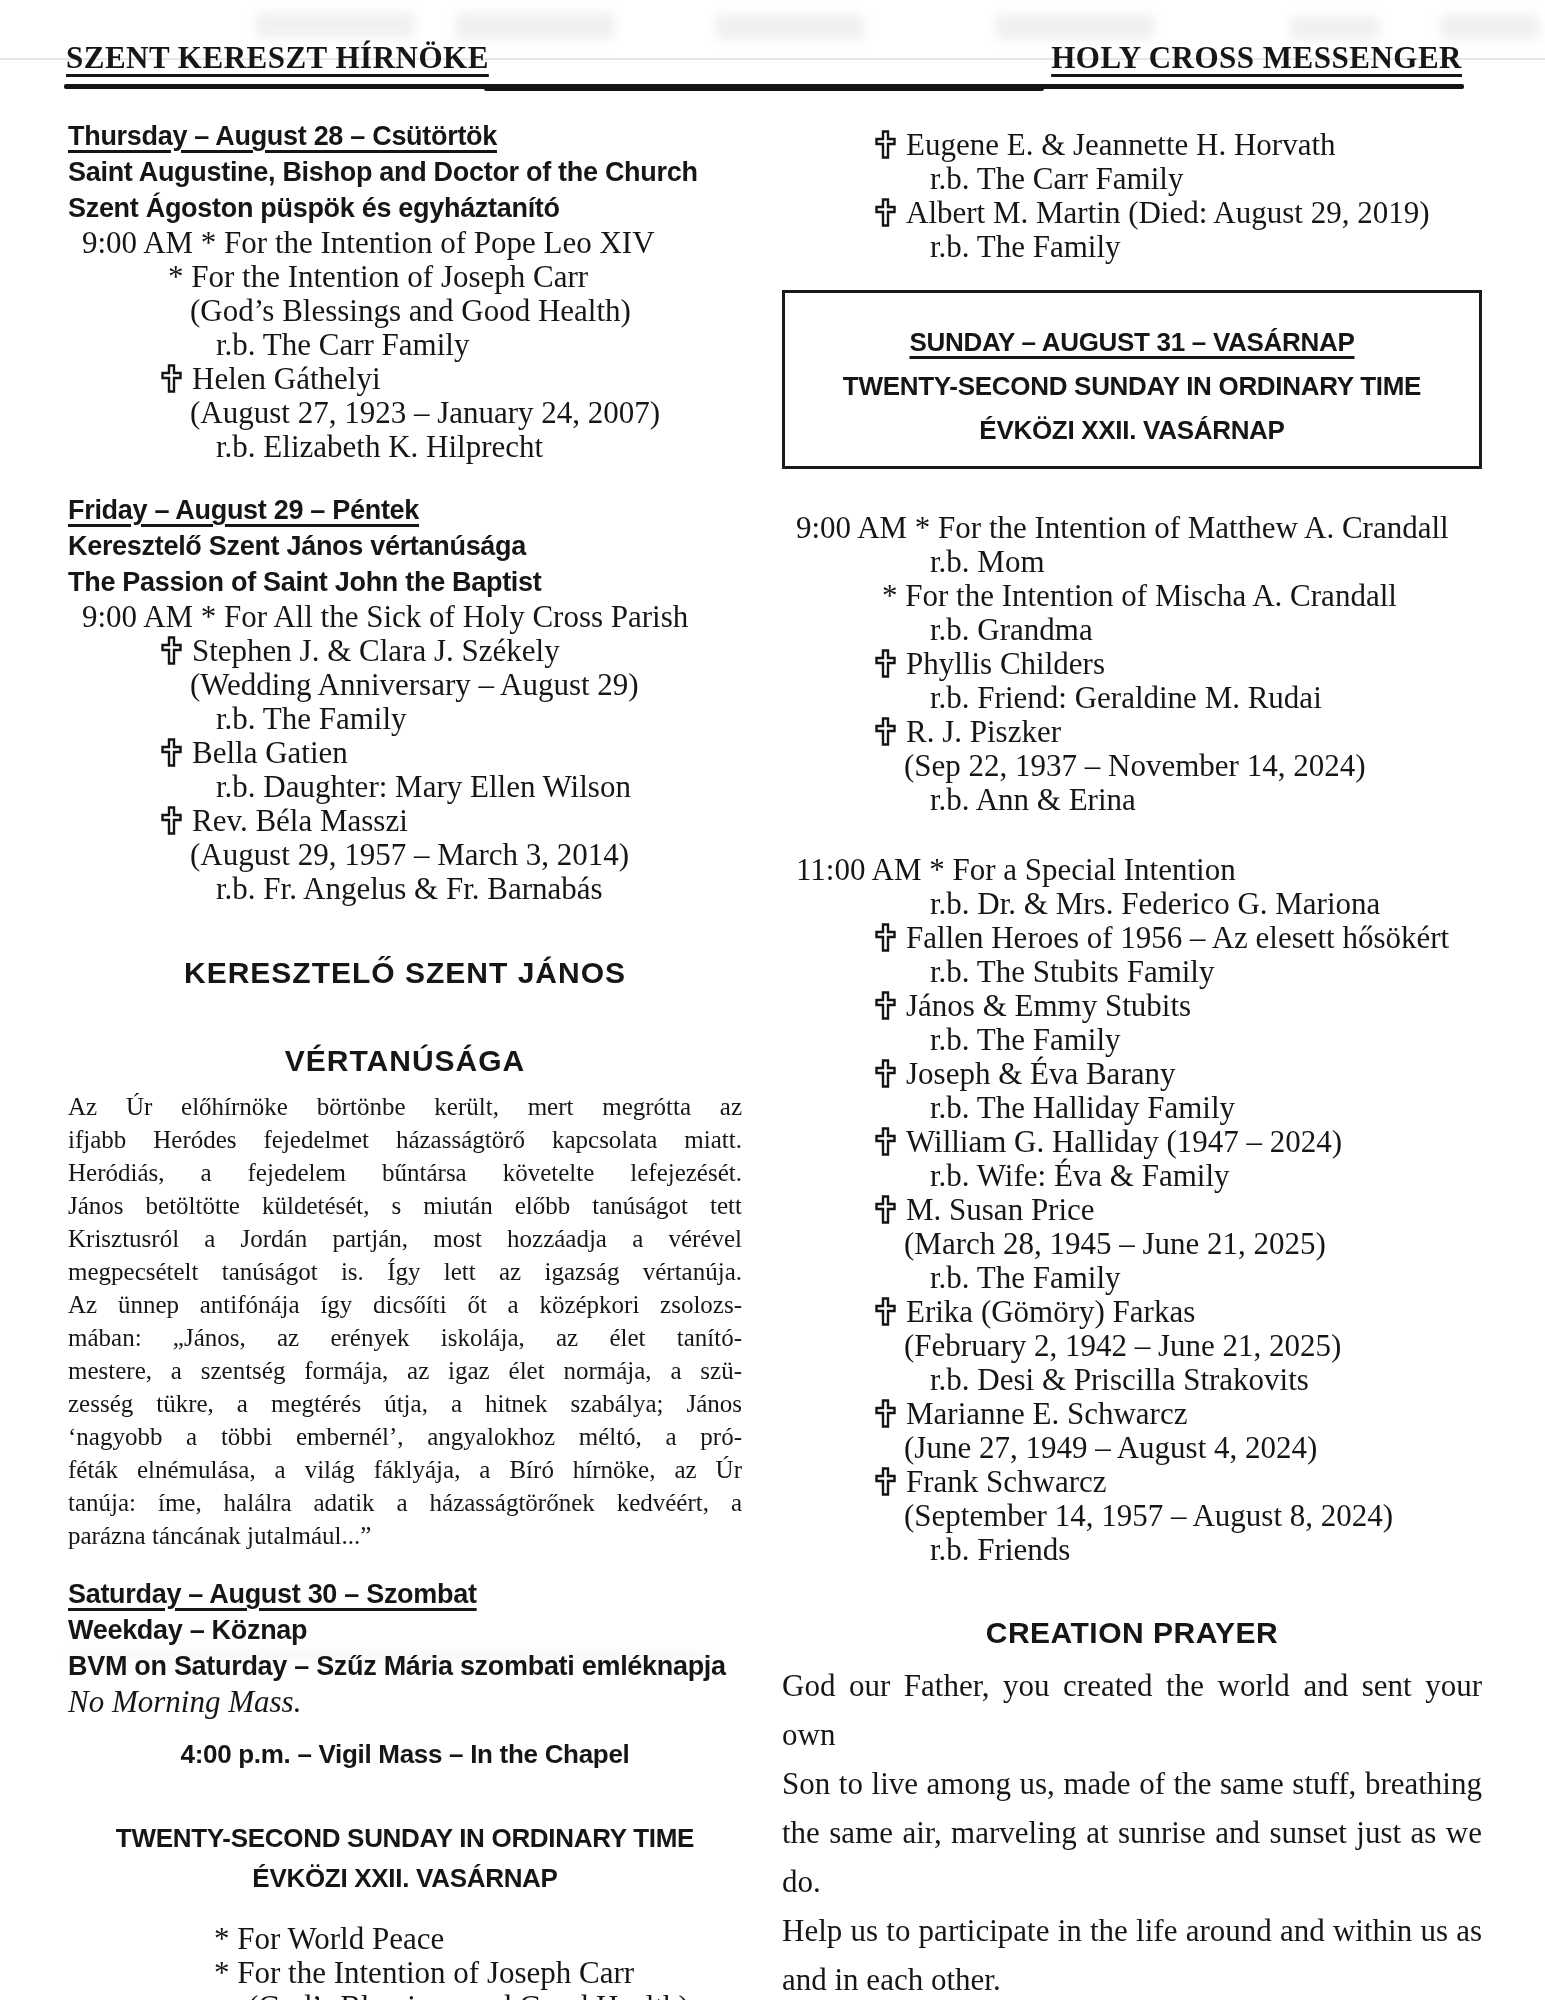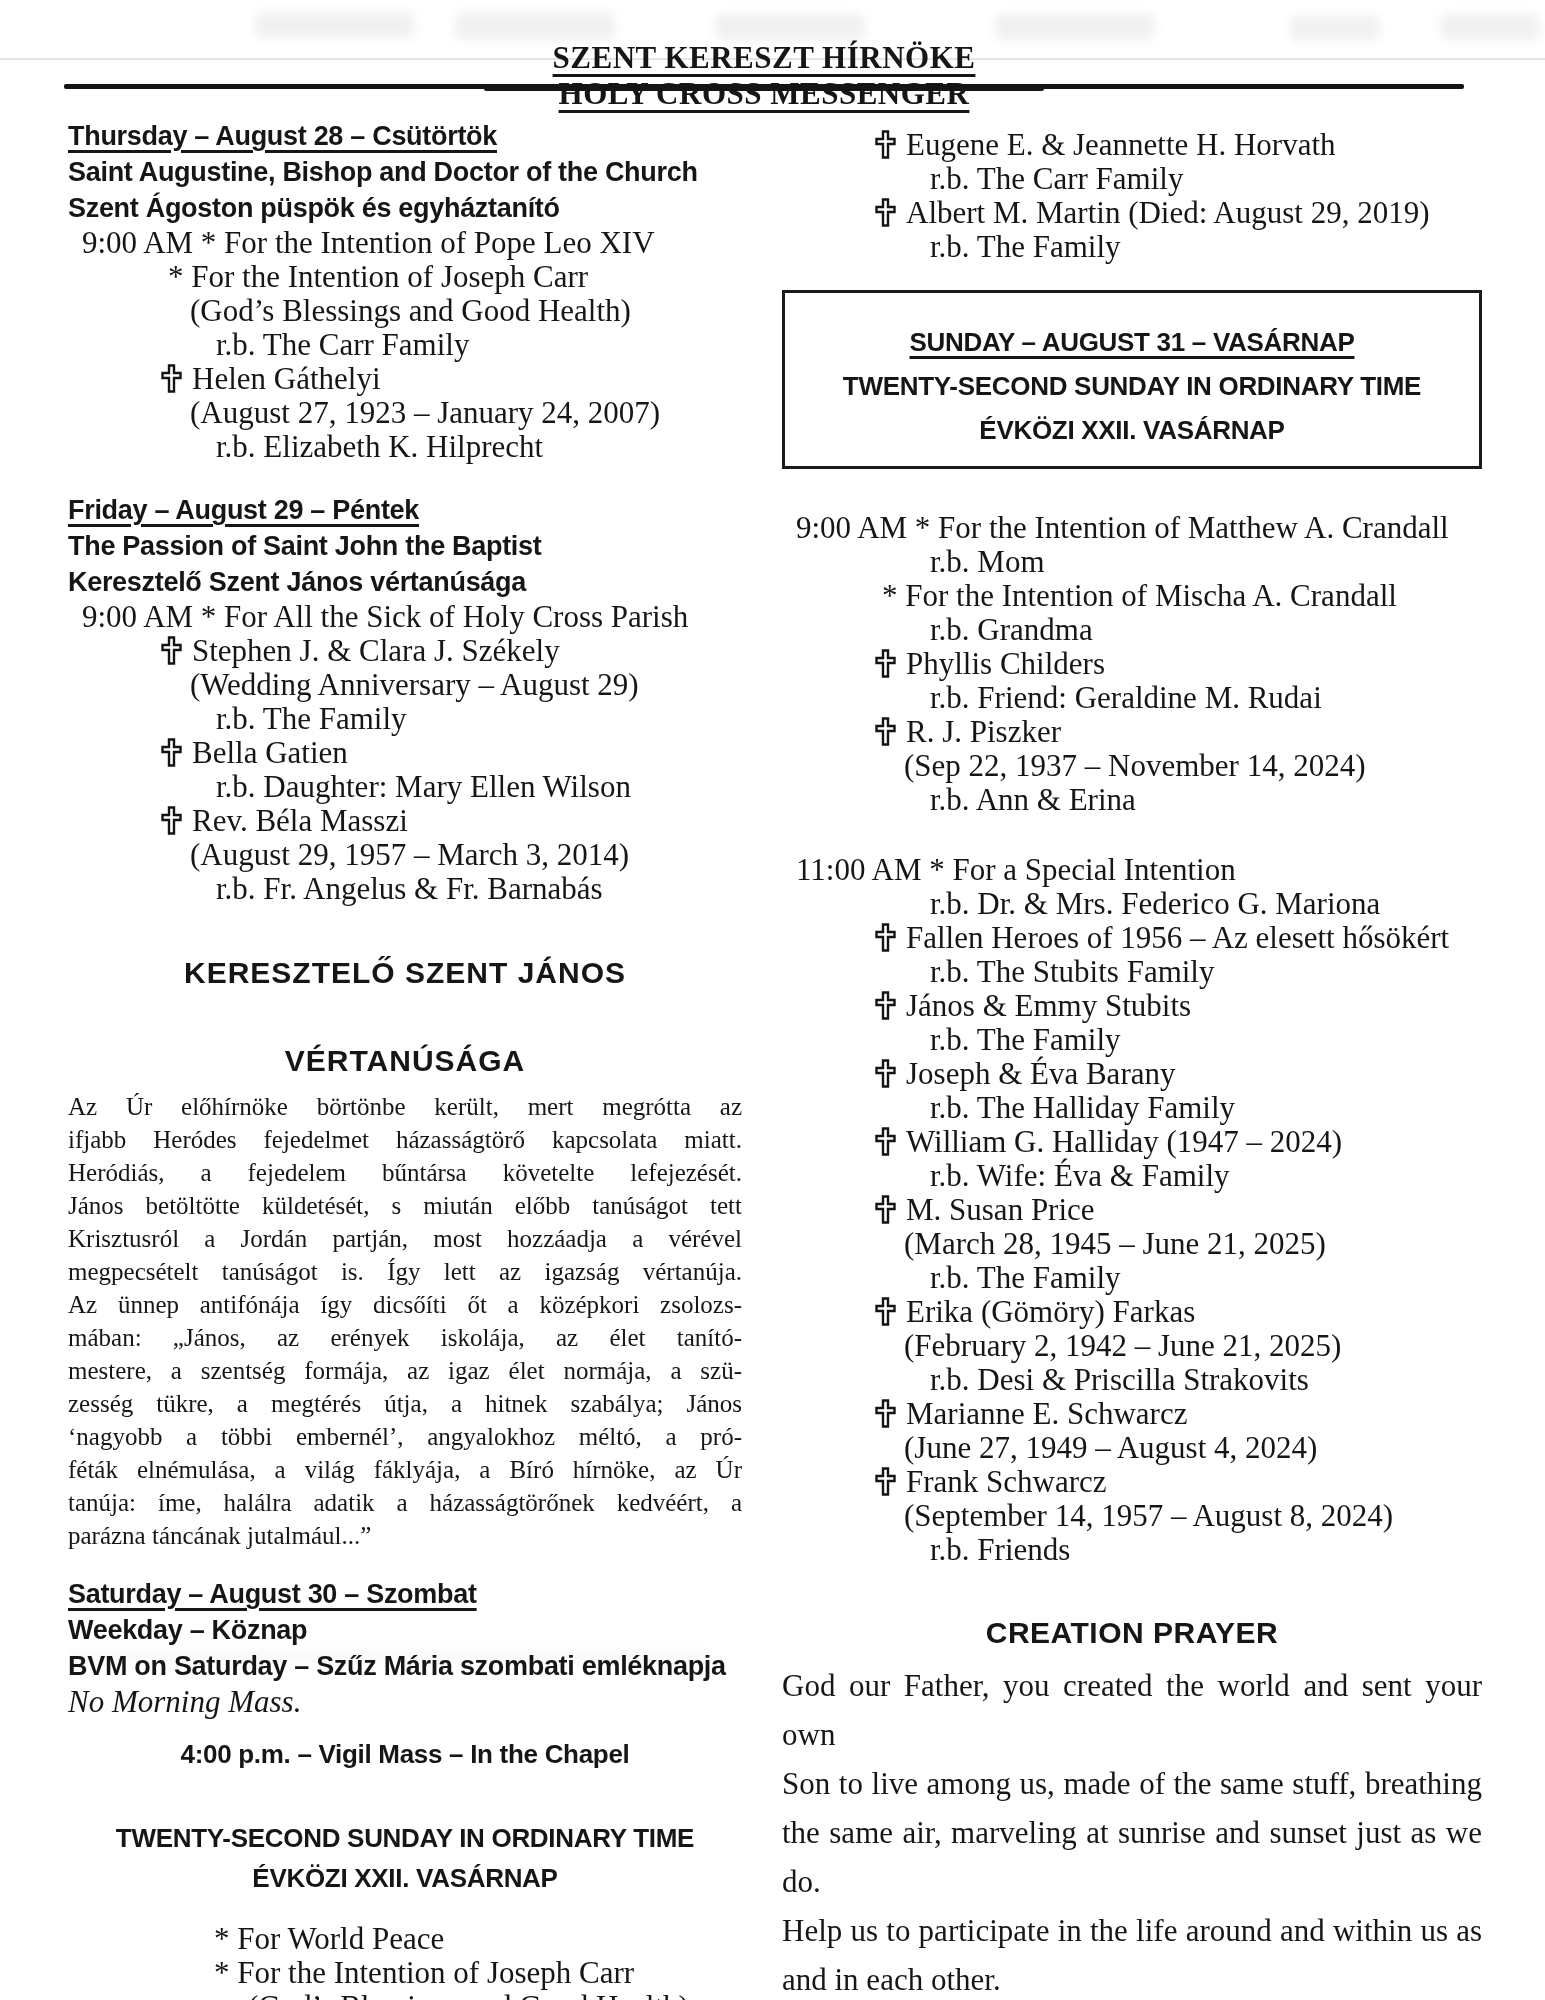--- a/index.html
+++ b/index.html
@@ -6,21 +6,21 @@
   html,body{margin:0;padding:0;background:#9a9a9a;}
   .page{
     position:relative;width:1545px;height:2000px;background:#ffffff;
     overflow:hidden;color:#161616;
     font-family:"Liberation Serif","DejaVu Serif",serif;
   }
   
   .artifact{position:absolute;background:#ececec;filter:blur(5px);opacity:.75;border-radius:8px;}
   .thinline{position:absolute;left:0;top:58px;width:1545px;height:2px;background:#e7e4e6;}
   
-  .masthead{position:absolute;left:66px;top:40px;width:1396px;display:flex;justify-content:space-between;align-items:center;flex-direction:column;}
+  .masthead{position:absolute;left:66px;top:40px;width:1396px;display:flex;justify-content:space-between;align-items:flex-end;}
   .mast-title{
     font-family:"Liberation Serif","DejaVu Serif",serif;font-weight:bold;font-size:31px;
     letter-spacing:.5px;text-decoration:underline;text-decoration-thickness:3px;text-underline-offset:6px;
     white-space:nowrap;
   }
   .rule{position:absolute;left:64px;top:84px;width:1400px;height:5px;background:#141414;border-radius:2px;}
   .rule:after{content:"";position:absolute;left:30%;top:2px;width:40%;height:5px;background:#141414;border-radius:3px;}
   
   .col{position:absolute;top:0;}
   .col-left{left:68px;width:674px;top:110px;}
@@ -101,22 +101,22 @@
         <div class="ln sr ind-paren">(God’s Blessings and Good Health)</div>
         <div class="ln sr ind-rb">r.b. The Carr Family</div>
         <div class="ln sr ind-cross"><span class="cross"><svg viewBox="0 0 21 29" xmlns="http://www.w3.org/2000/svg">
               <path d="M8 1.5 h5 v7.5 h6.5 v5 H13 v13.5 H8 V14 H1.5 V9 H8 Z" fill="#ffffff" stroke="#141414" stroke-width="2.4"></path>
             </svg></span>Helen Gáthelyi</div>
         <div class="ln sr ind-paren">(August 27, 1923 – January 24, 2007)</div>
         <div class="ln sr ind-rb">r.b. Elizabeth K. Hilprecht</div>
       </section>
       <section class="sec sec-friday">
         <div class="ln dh">Friday – August 29 – Péntek</div>
+        <div class="ln fs">Keresztelő Szent János vértanúsága</div>
         <div class="ln fs">The Passion of Saint John the Baptist</div>
-        <div class="ln fs">Keresztelő Szent János vértanúsága</div>
         <div class="ln sr ind-time">9:00 AM * For All the Sick of Holy Cross Parish</div>
         <div class="ln sr ind-cross"><span class="cross"><svg viewBox="0 0 21 29" xmlns="http://www.w3.org/2000/svg">
               <path d="M8 1.5 h5 v7.5 h6.5 v5 H13 v13.5 H8 V14 H1.5 V9 H8 Z" fill="#ffffff" stroke="#141414" stroke-width="2.4"></path>
             </svg></span>Stephen J. &amp; Clara J. Székely</div>
         <div class="ln sr ind-paren">(Wedding Anniversary – August 29)</div>
         <div class="ln sr ind-rb">r.b. The Family</div>
         <div class="ln sr ind-cross"><span class="cross"><svg viewBox="0 0 21 29" xmlns="http://www.w3.org/2000/svg">
               <path d="M8 1.5 h5 v7.5 h6.5 v5 H13 v13.5 H8 V14 H1.5 V9 H8 Z" fill="#ffffff" stroke="#141414" stroke-width="2.4"></path>
             </svg></span>Bella Gatien</div>
         <div class="ln sr ind-rb">r.b. Daughter: Mary Ellen Wilson</div>

